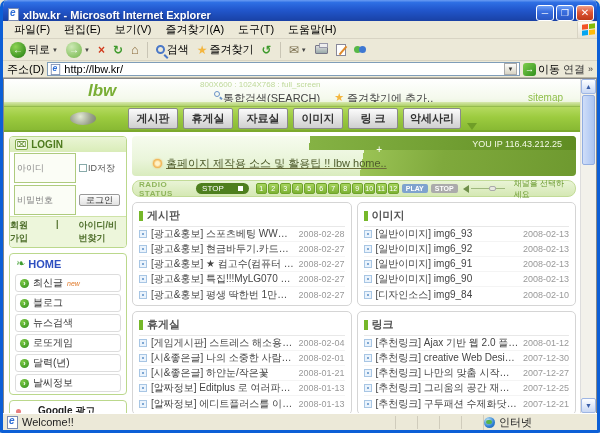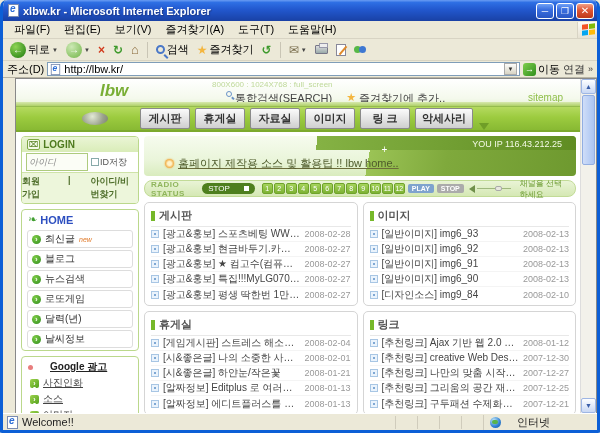--- a/index.html
+++ b/index.html
@@ -1,19 +1,19 @@
 <!DOCTYPE html>
 <html><head>
 <meta charset="utf-8">
 <style>
   *{box-sizing:border-box;margin:0;padding:0;font-family:"Liberation Sans","DejaVu Sans",sans-serif;}
   html,body{width:600px;height:433px;overflow:hidden;background:#ECE9D8;}
   .window{position:absolute;inset:0;border:3px solid #0C5FD6;border-top:none;border-radius:7px 7px 2px 2px;background:#ECE9D8;display:flex;flex-direction:column;overflow:hidden;}
   
-  .titlebar{height:21px;flex:0 0 21px;display:flex;align-items:center;padding:0 3px 0 5px;border-radius:5px 5px 0 0;
+  .titlebar{height:21px;flex:0 0 21px;display:flex;align-items:flex-end;padding:0 3px 0 5px;border-radius:5px 5px 0 0;
     background:linear-gradient(180deg,#6A9DF3 0%,#2E6FE4 12%,#2258CE 45%,#1941A5 100%);}
   .ie-page{width:11px;height:13px;background:#fff;border:1px solid #7A8BB0;position:relative;flex:0 0 auto;}
   .ie-page::after{content:"e";position:absolute;left:1px;top:-2px;font-size:10px;font-weight:bold;font-style:italic;color:#2F6FD6;}
   .title-text{color:#fff;font-size:11px;font-weight:bold;margin-left:4px;flex:1;text-shadow:1px 1px 1px #1F3C8C;white-space:nowrap;overflow:hidden;}
   .winbtns{display:flex;gap:2px;}
   .wbtn{width:18px;height:16px;border-radius:3px;border:1px solid #fff;color:#fff;font-size:9px;line-height:14px;text-align:center;
     background:linear-gradient(180deg,#70A1F6 0%,#3A6FE0 40%,#2A57C4 100%);}
   .wbtn.close{background:linear-gradient(180deg,#F0A088 0%,#DD5535 45%,#BE3918 100%);font-weight:bold;font-size:10px;}
   
   .menubar{height:18px;flex:0 0 18px;background:#ECE9D8;display:flex;align-items:center;padding-left:4px;border-bottom:1px solid #D8D4C4;}
@@ -50,21 +50,21 @@
   
   .addrbar{height:17px;flex:0 0 17px;background:#ECE9D8;display:flex;align-items:center;padding:0 4px;border-bottom:1px solid #B8B4A4;font-size:11px;gap:3px;}
   .addr-input{flex:1;height:14px;background:#fff;border:1px solid #7F9DB9;display:flex;align-items:center;padding:0 2px;gap:3px;font-size:11px;}
   .addr-input .ie-page{transform:scale(.85);}
   .addr-dd{width:13px;height:12px;background:linear-gradient(#FDFDFB,#D8D4C4);border:1px solid #AAA;font-size:6px;text-align:center;line-height:11px;color:#333;margin-left:auto;}
   .go-btn{display:flex;align-items:center;gap:2px;}
   .go-ic{width:13px;height:13px;border-radius:3px;background:linear-gradient(135deg,#7FCF4C,#2F8E1D);color:#fff;font-size:9px;line-height:12px;text-align:center;font-weight:bold;}
   .links-lbl{color:#333;}
   .chev{color:#333;font-size:9px;}
   
-  .content{flex:1;display:flex;background:#86efac;border:1px solid #888;border-bottom:none;overflow:hidden;margin-left:12px;}
+  .content{flex:1;display:flex;background:#86efac;border:1px solid #888;border-bottom:none;overflow:hidden;}
   .page{flex:1;overflow:hidden;position:relative;background:#fff;}
   
   .vscroll{flex:0 0 16px;background:#F2F1EA;display:flex;flex-direction:column;border-left:1px solid #DDD;}
   .sbtn{height:15px;background:linear-gradient(180deg,#FDFEFF,#C9D8F4);border:1px solid #9EB6E4;border-radius:2px;color:#3A5EA8;font-size:7px;text-align:center;line-height:14px;}
   .sthumb{height:70px;margin:1px;background:linear-gradient(90deg,#CFDDF8,#AAC4F2);border:1px solid #92AEE2;border-radius:2px;}
   .strack{flex:1;}
   
   .pg-header{height:28px;background:linear-gradient(180deg,#FFFFFF,#F4F9EC 70%,#E4F0CF);position:relative;display:flex;align-items:center;}
   .logo{position:absolute;left:84px;top:2px;font-size:17px;font-weight:bold;font-style:italic;color:#7E8B6E;}
   .logo b{color:#79AE35;}
@@ -85,21 +85,21 @@
   .nav-tri{width:0;height:0;border-left:5px solid transparent;border-right:5px solid transparent;border-top:7px solid #6F9E27;margin-left:6px;align-self:flex-end;}
   
   .body-row{display:flex;align-items:flex-start;padding:4px 4px 0 5px;gap:5px;}
   .sidebar{flex:0 0 118px;display:flex;flex-direction:column;gap:5px;}
   .main{flex:1;display:flex;flex-direction:column;min-width:0;}
   
   .sbox{border:1px solid #BBD88C;border-radius:4px;background:#fff;overflow:hidden;}
   .login-head{background:linear-gradient(180deg,#EAF5D5,#D9ECB8);padding:2px 5px;font-size:10px;font-weight:bold;color:#4E7A1E;display:flex;align-items:center;gap:3px;}
   .login-key{font-size:8px;border:1px solid #7FA845;border-radius:2px;padding:0 1px;color:#5B8527;background:#F4FAE8;}
   .login-row{display:flex;align-items:center;gap:3px;padding:1px 4px;}
-  .login-row input[type=text]{width:62px;height:11px;border:1px solid #AECB7E;background:#FBFDF6;font-size:9px;color:#888;padding:8px 2px;font-style:italic;}
+  .login-row input[type=text]{width:62px;height:11px;border:1px solid #AECB7E;background:#FBFDF6;font-size:9px;color:#888;padding:14px 2px;}
   .idsave{display:flex;align-items:center;font-size:9px;color:#555;gap:1px;}
   .idsave .cb{width:8px;height:8px;border:1px solid #8AA;background:#fff;}
   .login-btn{font-size:9px;border:1px solid #999;background:linear-gradient(#FDFDFD,#E2E2E2);padding:0 6px;height:12px;line-height:11px;border-radius:2px;color:#333;}
   .login-foot{background:#EDF6DB;border-top:1px solid #CFE3A8;font-size:9px;font-weight:bold;color:#4E6E2A;display:flex;justify-content:center;gap:20px;padding:2px 0;}
   .home-head{display:flex;align-items:center;gap:3px;padding:3px 6px 2px;}
   .home-plant{color:#3F9E2F;font-size:11px;}
   .home-title{color:#2D4FC0;font-weight:bold;font-size:11px;}
   .menu-box-item{display:flex;align-items:center;gap:4px;margin:2px 5px;border:1px solid #DDD;border-radius:3px;padding:1px 4px;font-size:10px;color:#333;background:#fff;}
   .oarr{width:9px;height:9px;border-radius:50%;background:radial-gradient(circle at 35% 30%,#7FCB47,#2F8E1D);color:#fff;font-size:7px;line-height:9px;text-align:center;font-weight:bold;flex:0 0 auto;}
   .badge{font-size:7px;color:#E07A2A;font-style:italic;}
@@ -143,21 +143,21 @@
   .sec-row:last-child{border-bottom:none;}
   .nico{flex:0 0 8px;width:8px;height:8px;border:1px solid #A8C6E4;background:#EAF3FC;position:relative;}
   .nico::after{content:"";position:absolute;inset:2px;background:#7FA8D4;}
   .sec-txt{flex:1;font-size:10px;color:#444;white-space:nowrap;overflow:hidden;text-overflow:ellipsis;}
   .sec-date{font-size:9px;color:#999;white-space:nowrap;}
   
   .statusbar{height:17px;flex:0 0 17px;background:#ECE9D8;border-top:1px solid #fff;display:flex;align-items:center;padding:0 4px;font-size:11px;color:#222;}
   .status-left{display:flex;align-items:center;gap:4px;flex:1;}
   .status-cells{display:flex;align-items:center;}
   .scell{width:22px;height:13px;border-left:1px solid #D0CCBC;}
-  .status-right{display:flex;align-items:center;gap:16px;width:110px;border-left:1px solid #D0CCBC;padding-left:6px;}
+  .status-right{display:flex;align-items:center;gap:4px;width:110px;border-left:1px solid #D0CCBC;}
   .globe{width:11px;height:11px;border-radius:50%;background:radial-gradient(circle at 35% 30%,#BFE6F7,#2E7FD2 60%,#1A5CA8);position:relative;}
   .globe::after{content:"";position:absolute;left:2px;top:3px;width:6px;height:4px;background:#58B44A;border-radius:2px;}
 </style>
 </head>
 <body>
 
 <div class="window">
 
   <div class="titlebar">
     <span class="ie-page"></span>
@@ -303,20 +303,24 @@
               <span class="login-key">⌧</span>
               <span>LOGIN</span>
             </div>
             <div class="login-row">
               <input type="text" value="아이디" style="">
               <span class="idsave">
                 <span class="cb"></span>
                 <span>ID저장</span>
               </span>
             </div>
+            <div class="login-row">
+              <input type="text" value="비밀번호" style="">
+              <span class="login-btn">로그인</span>
+            </div>
             <div class="login-foot">
               <span>회원가입</span>
               <span>|</span>
               <span>아이디/비번찾기</span>
             </div>
           </div>
 
           <div class="sbox">
             <div class="home-head">
               <span class="home-plant">❧</span>

